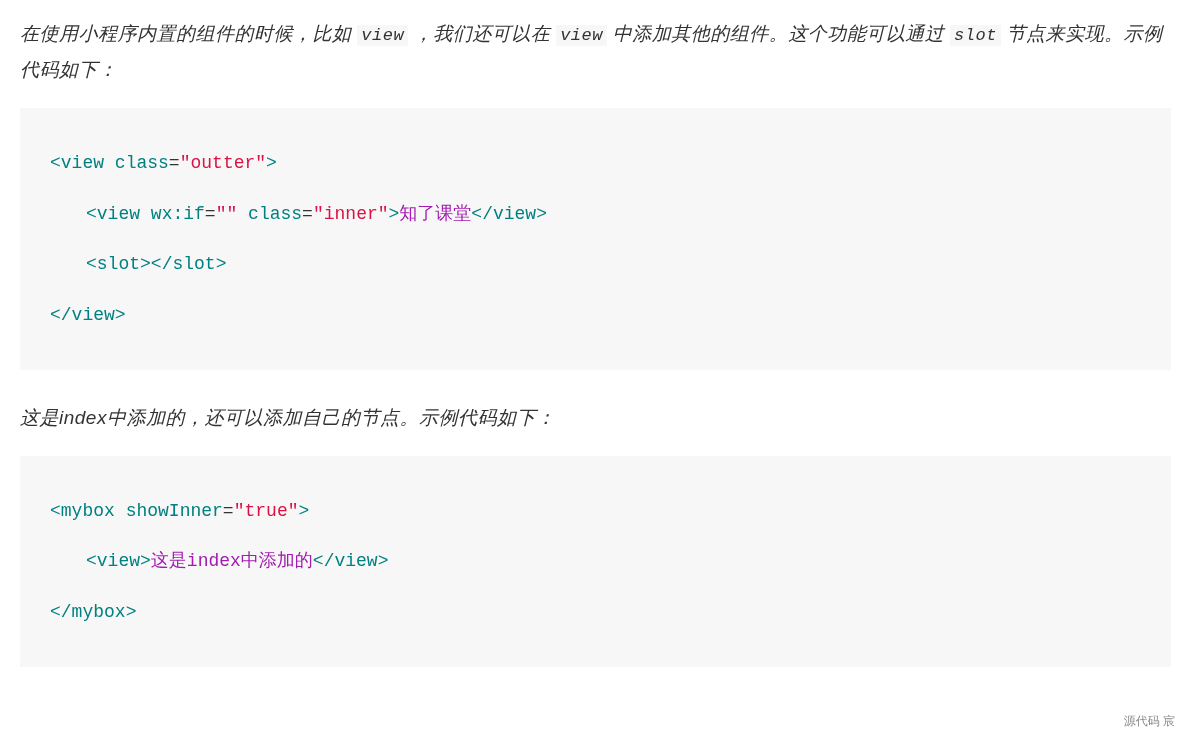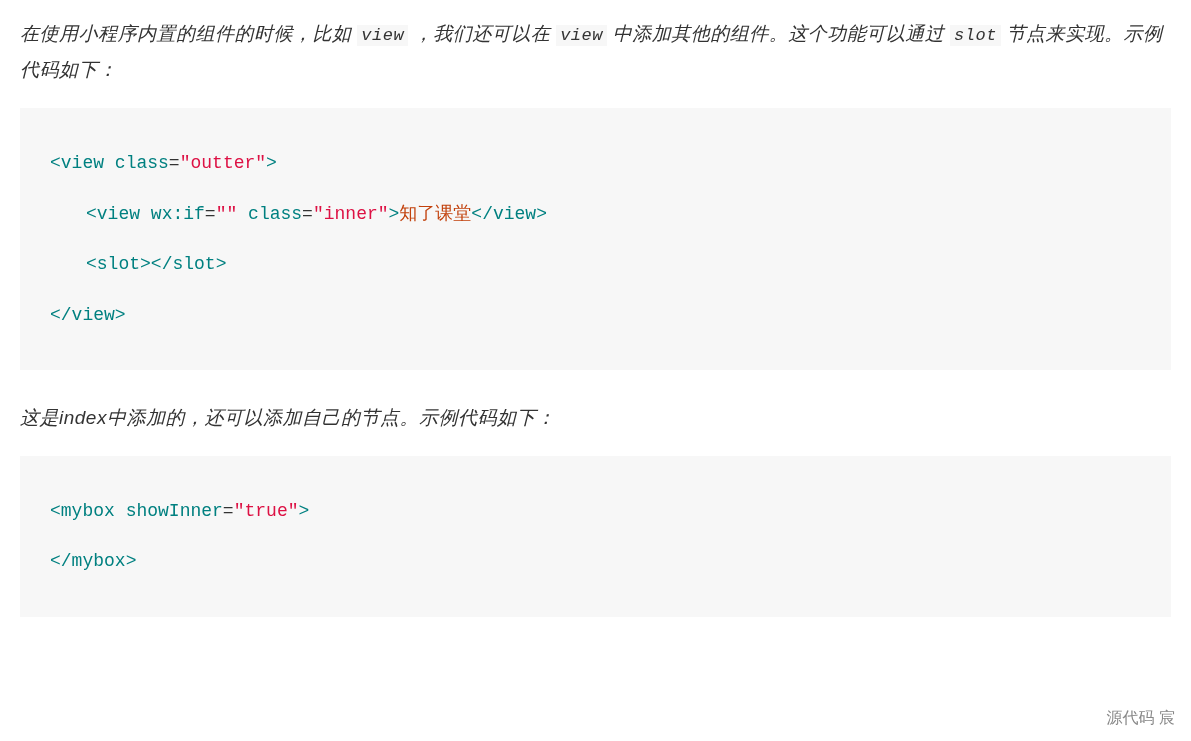--- a/index.html
+++ b/index.html
@@ -36,38 +36,38 @@
       font-family: Consolas, Monaco, "Courier New", monospace;
       font-size: 18px;
       line-height: 2.8;
       margin-bottom: 30px;
       margin-top: 20px;
       white-space: pre;
     }
     .tag { color: #008080; }
     .attr-name { color: #008080; }
     .string { color: #d14; }
-    .text-content { color: #c2410c; }
+    .text-content { color: #a21caf; }
     .line-indent1 { padding-left: 36px; display: block; }
     .footer-note {
       position: fixed;
       bottom: 8px;
       right: 16px;
-      font-size: 16px;
+      font-size: 12px;
       color: #888;
     }
   </style>
 </head>
 <body>
 
 <p class="paragraph">
   <span>在使用小程序内置的组件的时候，比如 </span><code class="inline-code">view</code><span> ，我们还可以在 </span><code class="inline-code">view</code><span> 中添加其他的组件。这个功能可以通过 </span><code class="inline-code">slot</code><span> 节点来实现。示例代码如下：</span>
 </p>
 
 <div class="code-block"><span class="tag">&lt;</span><span class="tag">view</span><span> </span><span class="attr-name">class</span><span>=</span><span class="string">"outter"</span><span class="tag">&gt;</span>
 <span class="line-indent1"><span class="tag">&lt;</span><span class="tag">view</span><span> </span><span class="attr-name">wx:if</span><span>=</span><span class="string">""</span><span> </span><span class="attr-name">class</span><span>=</span><span class="string">"inner"</span><span class="tag">&gt;</span><span class="text-content">知了课堂</span><span class="tag">&lt;/</span><span class="tag">view</span><span class="tag">&gt;</span></span><span class="line-indent1"><span class="tag">&lt;</span><span class="tag">slot</span><span class="tag">&gt;</span><span class="tag">&lt;/</span><span class="tag">slot</span><span class="tag">&gt;</span></span><span class="tag">&lt;/</span><span class="tag">view</span><span class="tag">&gt;</span></div>
 
 <p class="paragraph">这是index中添加的，还可以添加自己的节点。示例代码如下：</p>
 
 <div class="code-block"><span class="tag">&lt;</span><span class="tag">mybox</span><span> </span><span class="attr-name">showInner</span><span>=</span><span class="string">"true"</span><span class="tag">&gt;</span>
-<span class="tag">&lt;/</span><span class="tag">mybox</span><span class="tag">&gt;</span></div>
+<span class="line-indent1"><span class="tag">&lt;</span><span class="tag">view</span><span class="tag">&gt;</span><span class="text-content">这是index中添加的</span><span class="tag">&lt;/</span><span class="tag">view</span><span class="tag">&gt;</span></span><span class="tag">&lt;/</span><span class="tag">mybox</span><span class="tag">&gt;</span></div>
 
 <div class="footer-note">源代码  宸</div>
 
 </body></html>

